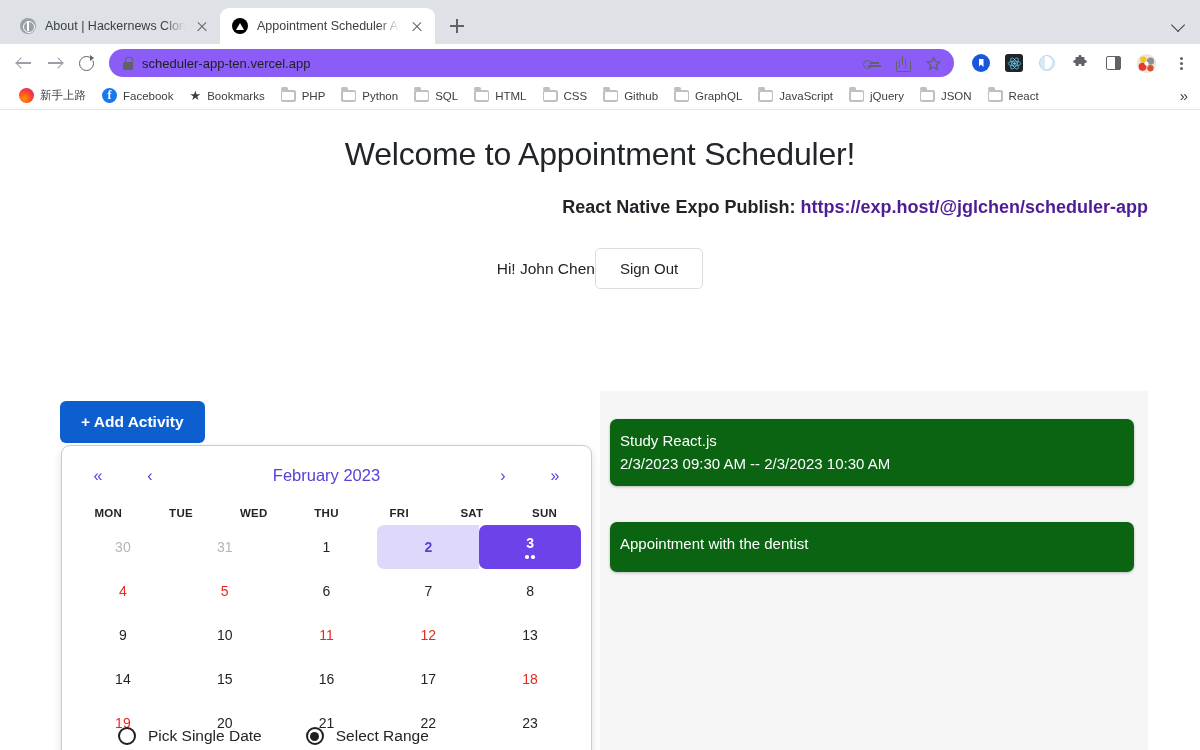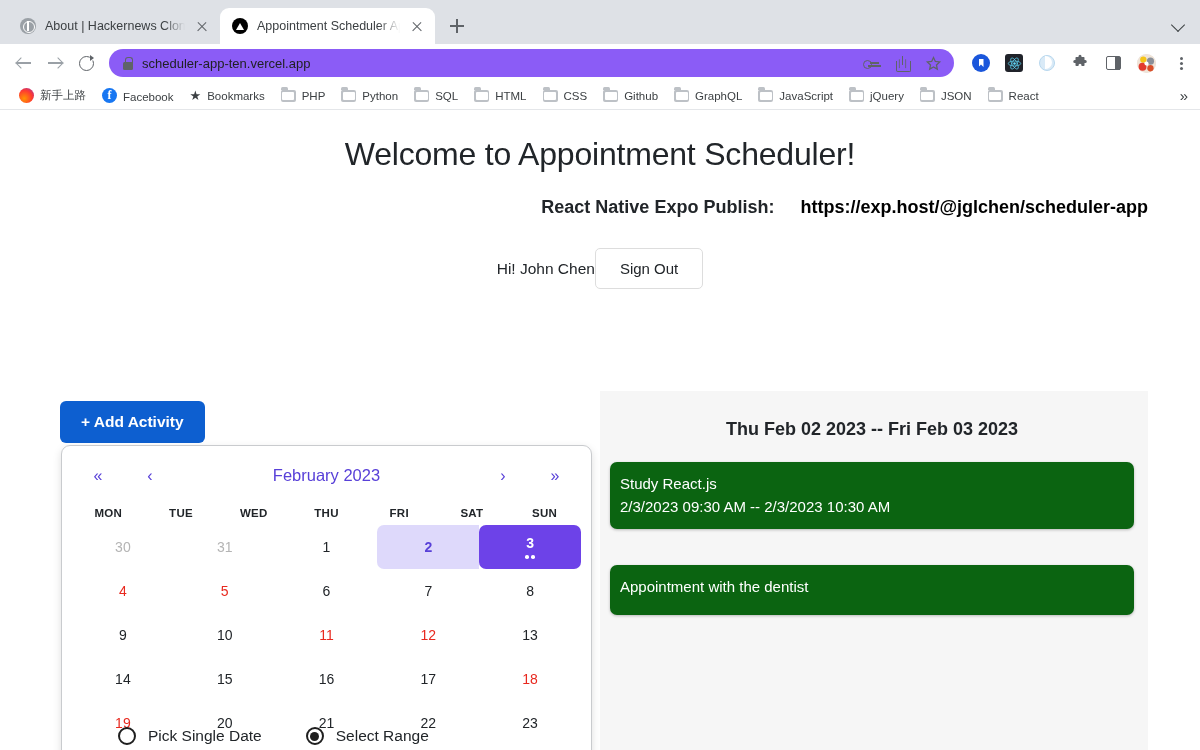--- a/index.html
+++ b/index.html
@@ -177,21 +177,21 @@
     content: ""; position: absolute; left: 7px; top: 2px; width: 3px; height: 3px;
     border-radius: 50%; background: #5f6368;
     box-shadow: 0 5px 0 #5f6368, 0 10px 0 #5f6368;
   }
 
   .bookmarks {
     height: 28px; background: #ffffff; display: flex; align-items: center;
     padding: 0 11px; gap: 0; font-size: 11.5px; color: #3c4043;
     border-bottom: 1px solid #e4e6e9; position: relative;
   }
-  .bm { display: flex; align-items: flex-end; gap: 6px; padding: 0 8px; white-space: nowrap; }
+  .bm { display: flex; align-items: center; gap: 6px; padding: 0 8px; white-space: nowrap; }
   .bm-folder {
     width: 15px; height: 12px; flex: 0 0 15px; background: #bdc1c6;
     border-radius: 1.5px 2px 2px 2px; position: relative;
   }
   .bm-folder::before {
     content: ""; position: absolute; left: 0; top: -2.5px; width: 7px; height: 3px;
     background: #bdc1c6; border-radius: 1.5px 1.5px 0 0;
   }
   .bm-folder::after {
     content: ""; position: absolute; left: 1.5px; top: 2px; width: 12px; height: 8.5px;
@@ -213,21 +213,21 @@
   .page { position: relative; width: 1200px; height: 642px; background: #ffffff; }
 
   .page-title {
     text-align: center; font-size: 32px; font-weight: normal;
     color: #212529; padding-top: 26px; letter-spacing: -0.2px;
   }
   .expo-line {
     text-align: right; font-size: 18px; font-weight: bold; color: #212529;
     padding: 24px 52px 0 0;
   }
-  .expo-line a { color: #000000; text-decoration: none; margin-left: 21px; }
+  .expo-line a { color: #4c1d95; text-decoration: none; }
 
   .greet-row {
     display: flex; align-items: center; justify-content: center;
     padding: 30px 60px 0 60px;
   }
   .greet { font-size: 15.5px; color: #212529; }
   .auth-btns { display: flex; align-items: center; gap: 26px; }
   .btn-userinfo {
     background: #2ee57f; color: #ffffff; border: none; border-radius: 5px;
     font-size: 15px; font-weight: bold; padding: 11px 26px;
@@ -628,21 +628,20 @@
       </div>
       <div class="radio-opt">
         <span class="radio-dot checked">
           <i></i>
         </span>
         <span>Select Range</span>
       </div>
     </div>
 
   <div class="appt-panel">
-    <div class="appt-range">Thu Feb 02 2023 -- Fri Feb 03 2023</div>
     <div id="appt-list">
         <div class="appt-card">
           <div class="appt-title">Study React.js</div>
           <div class="appt-time">2/3/2023 09:30 AM -- 2/3/2023 10:30 AM</div>
         </div>
         <div class="appt-card">
           <div class="appt-title">Appointment with the dentist</div>
         </div>
       </div>
   </div>

